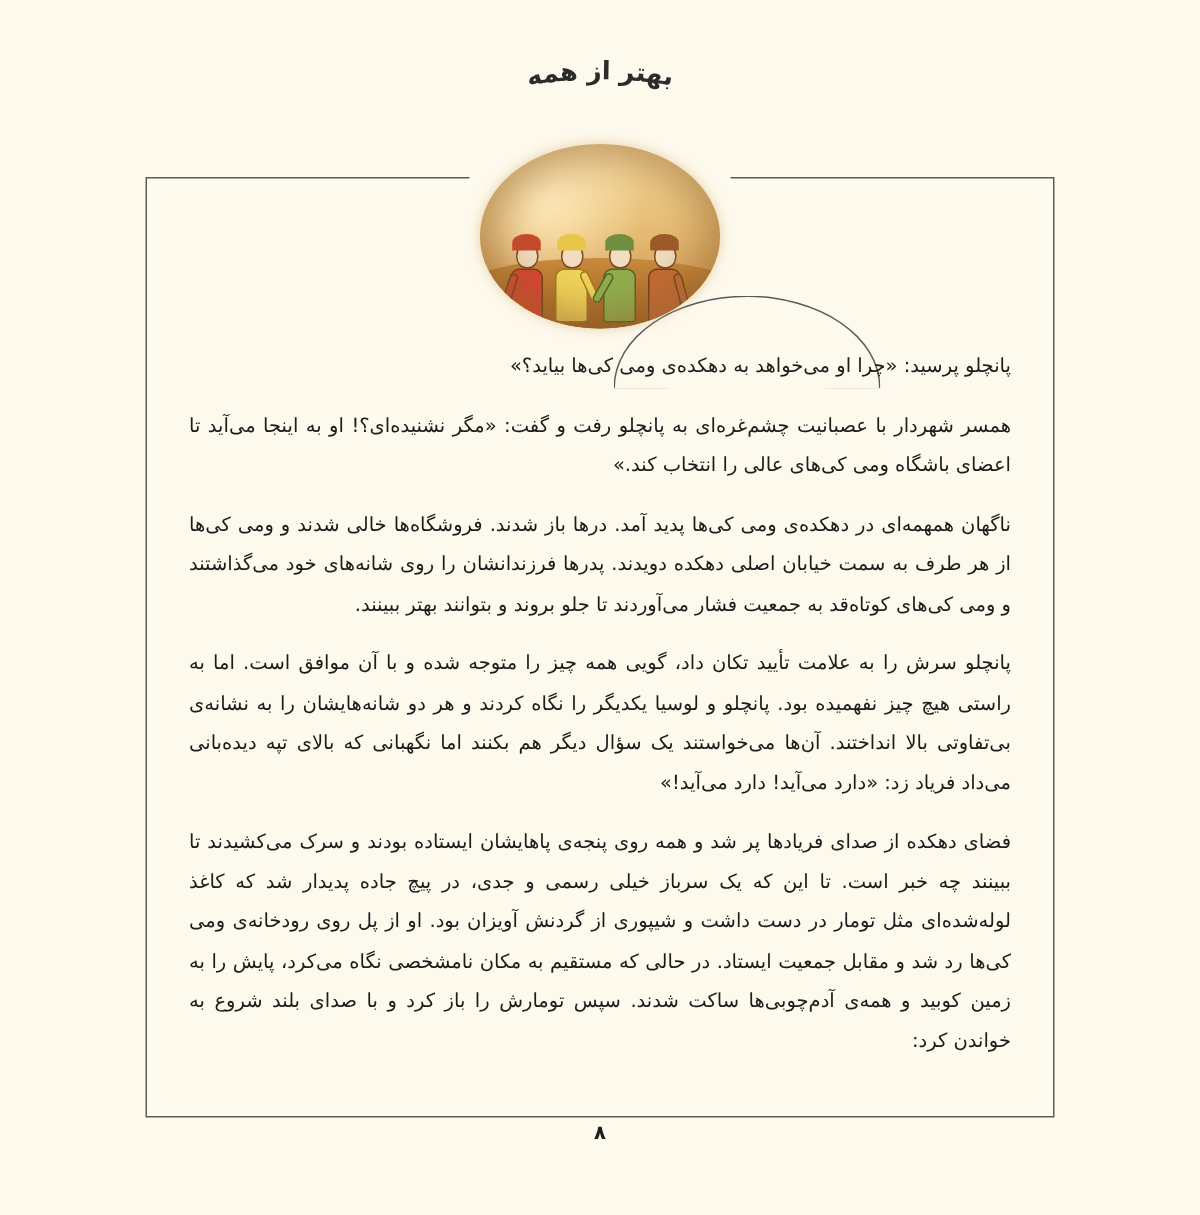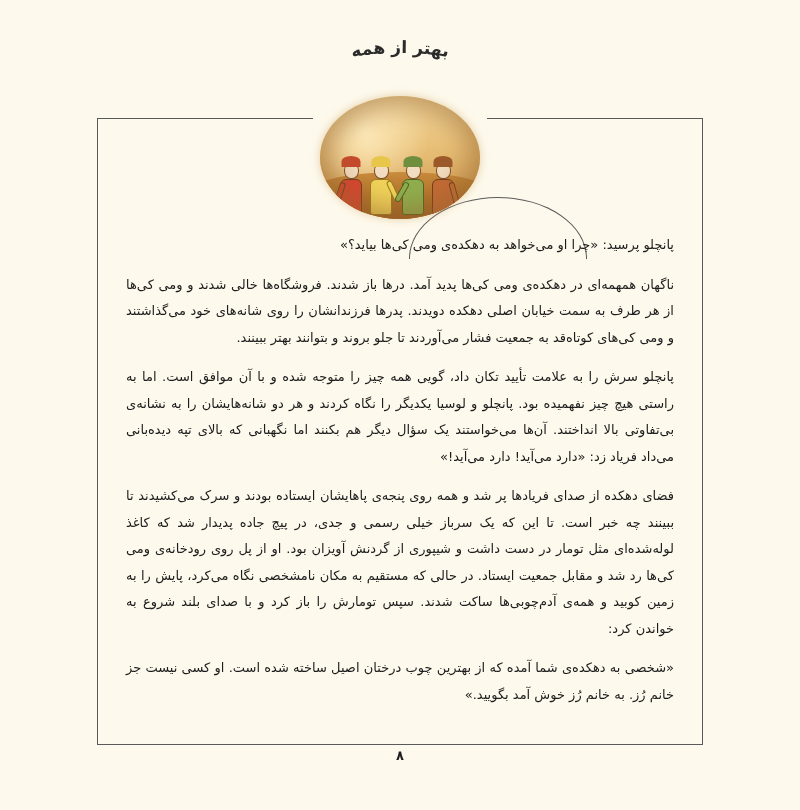--- a/index.html
+++ b/index.html
@@ -247,21 +247,21 @@
       <div class="hair"></div>
       <div class="head"></div>
       <div class="body"></div>
       <div class="arm"></div>
     </div>
     <div class="ill-vignette"></div>
   </div>
 
   <div class="text-col">
     <p class="para">پانچلو پرسید: «چرا او می‌خواهد به دهکده‌ی ومی کی‌ها بیاید؟»</p>
+    <p class="para">همسر شهردار با عصبانیت چشم‌غره‌ای به پانچلو رفت و گفت: «مگر نشنیده‌ای؟! او به اینجا می‌آید تا اعضای باشگاه ومی کی‌های عالی را انتخاب کند.»</p>
     <p class="para">ناگهان همهمه‌ای در دهکده‌ی ومی کی‌ها پدید آمد. درها باز شدند. فروشگاه‌ها خالی شدند و ومی کی‌ها از هر طرف به سمت خیابان اصلی دهکده دویدند. پدرها فرزندانشان را روی شانه‌های خود می‌گذاشتند و ومی کی‌های کوتاه‌قد به جمعیت فشار می‌آوردند تا جلو بروند و بتوانند بهتر ببینند.</p>
     <p class="para">پانچلو سرش را به علامت تأیید تکان داد، گویی همه چیز را متوجه شده و با آن موافق است. اما به راستی هیچ چیز نفهمیده بود. پانچلو و لوسیا یکدیگر را نگاه کردند و هر دو شانه‌هایشان را به نشانه‌ی بی‌تفاوتی بالا انداختند. آن‌ها می‌خواستند یک سؤال دیگر هم بکنند اما نگهبانی که بالای تپه دیده‌بانی می‌داد فریاد زد: «دارد می‌آید! دارد می‌آید!»</p>
     <p class="para">فضای دهکده از صدای فریادها پر شد و همه روی پنجه‌ی پاهایشان ایستاده بودند و سرک می‌کشیدند تا ببینند چه خبر است. تا این که یک سرباز خیلی رسمی و جدی، در پیچ جاده پدیدار شد که کاغذ لوله‌شده‌ای مثل تومار در دست داشت و شیپوری از گردنش آویزان بود. او از پل روی رودخانه‌ی ومی کی‌ها رد شد و مقابل جمعیت ایستاد. در حالی که مستقیم به مکان نامشخصی نگاه می‌کرد، پایش را به زمین کوبید و همه‌ی آدم‌چوبی‌ها ساکت شدند. سپس تومارش را باز کرد و با صدای بلند شروع به خواندن کرد:</p>
-    <p class="para">«شخصی به دهکده‌ی شما آمده که از بهترین چوب درختان اصیل ساخته شده است. او کسی نیست جز خانم رُز. به خانم رُز خوش آمد بگویید.»</p>
   </div>
 
   <div class="page-number">۸</div>
 
 </div>
 
 </body></html>

